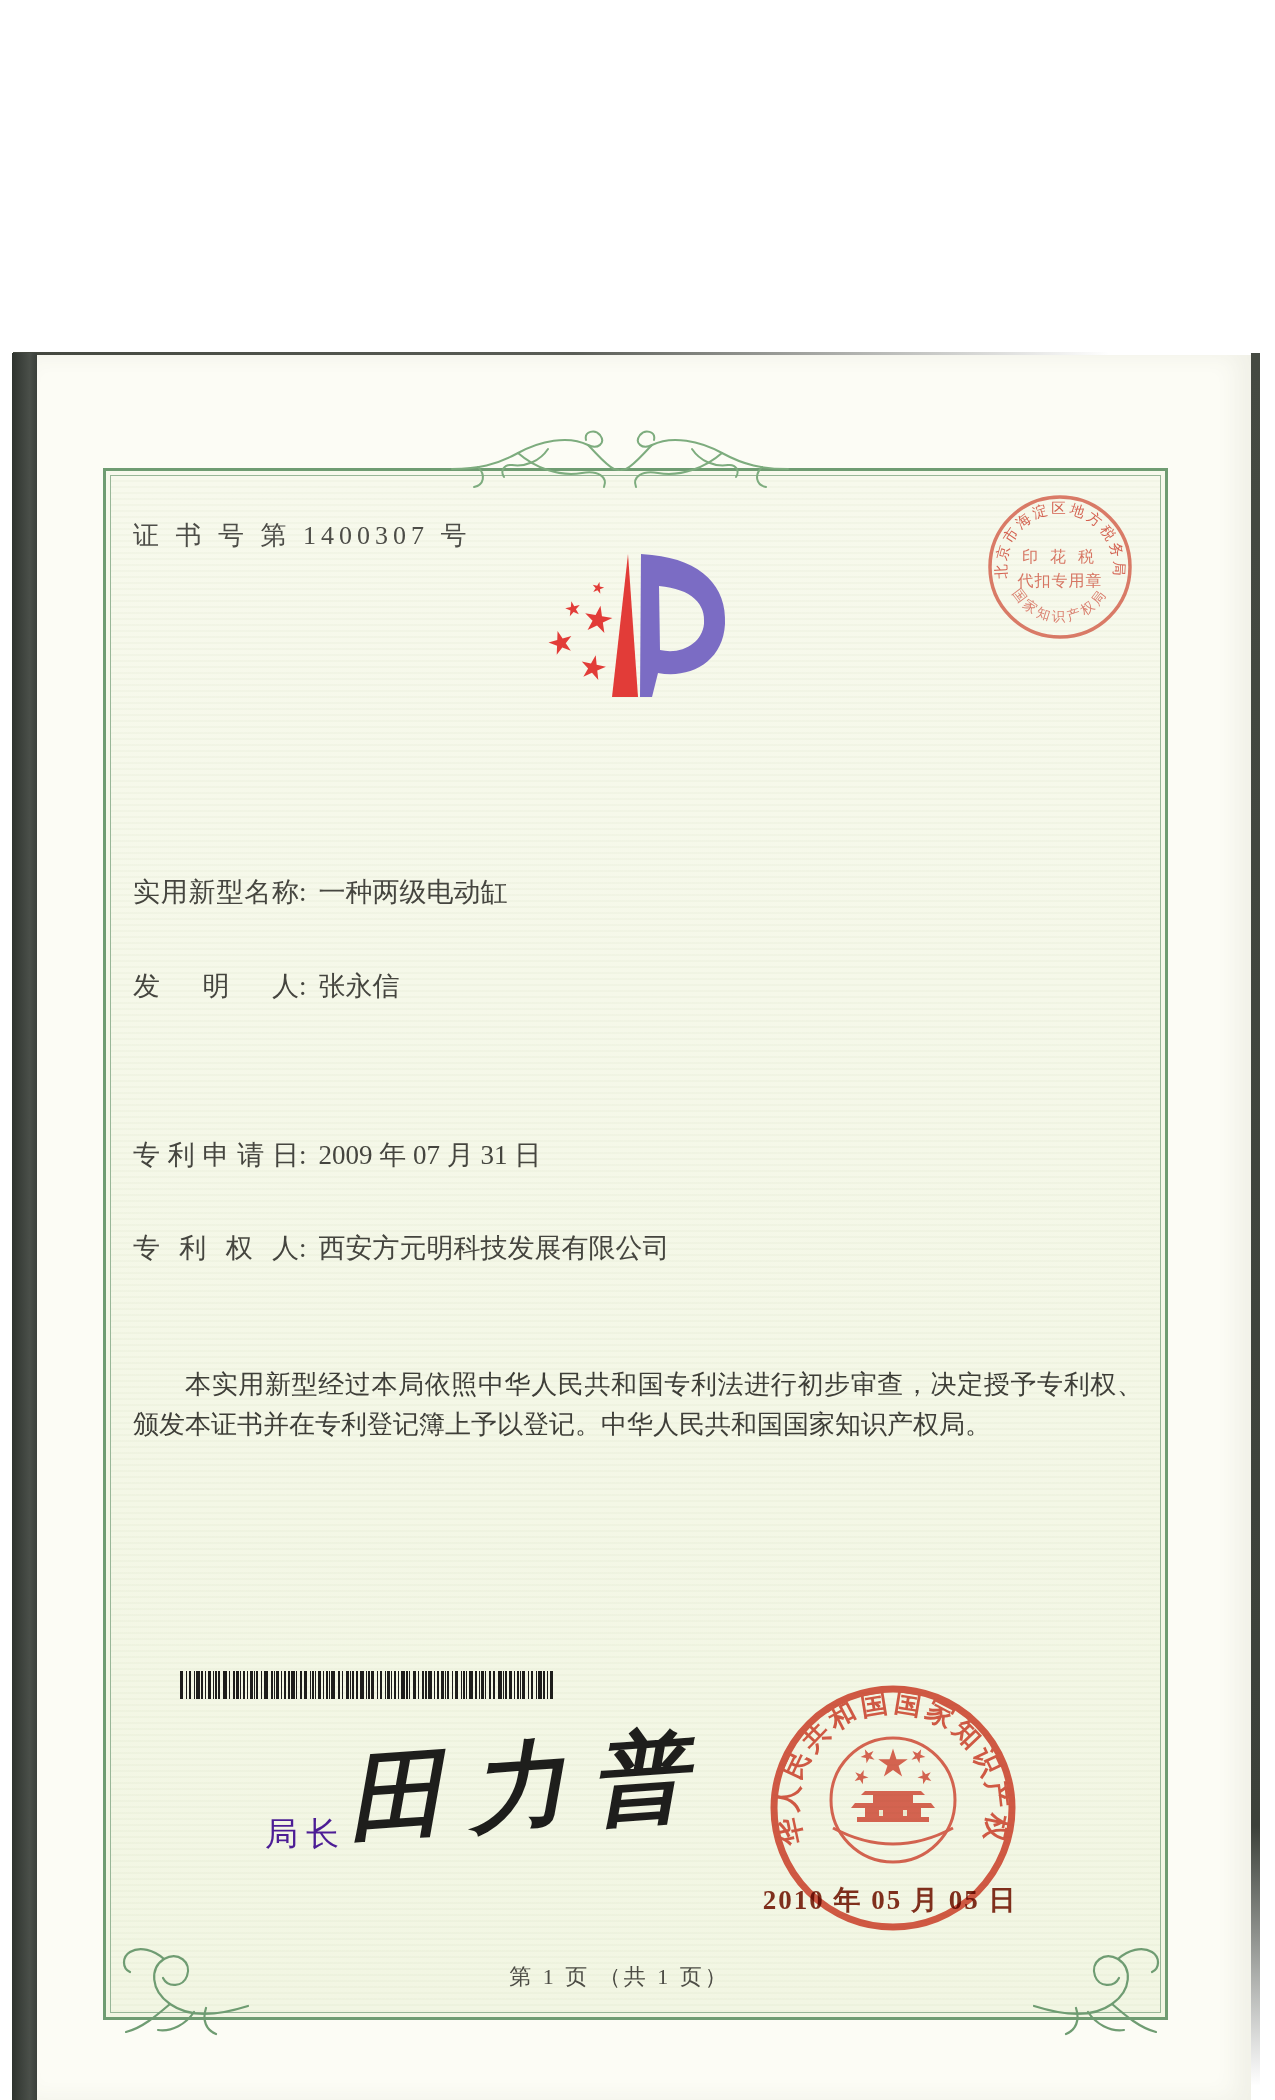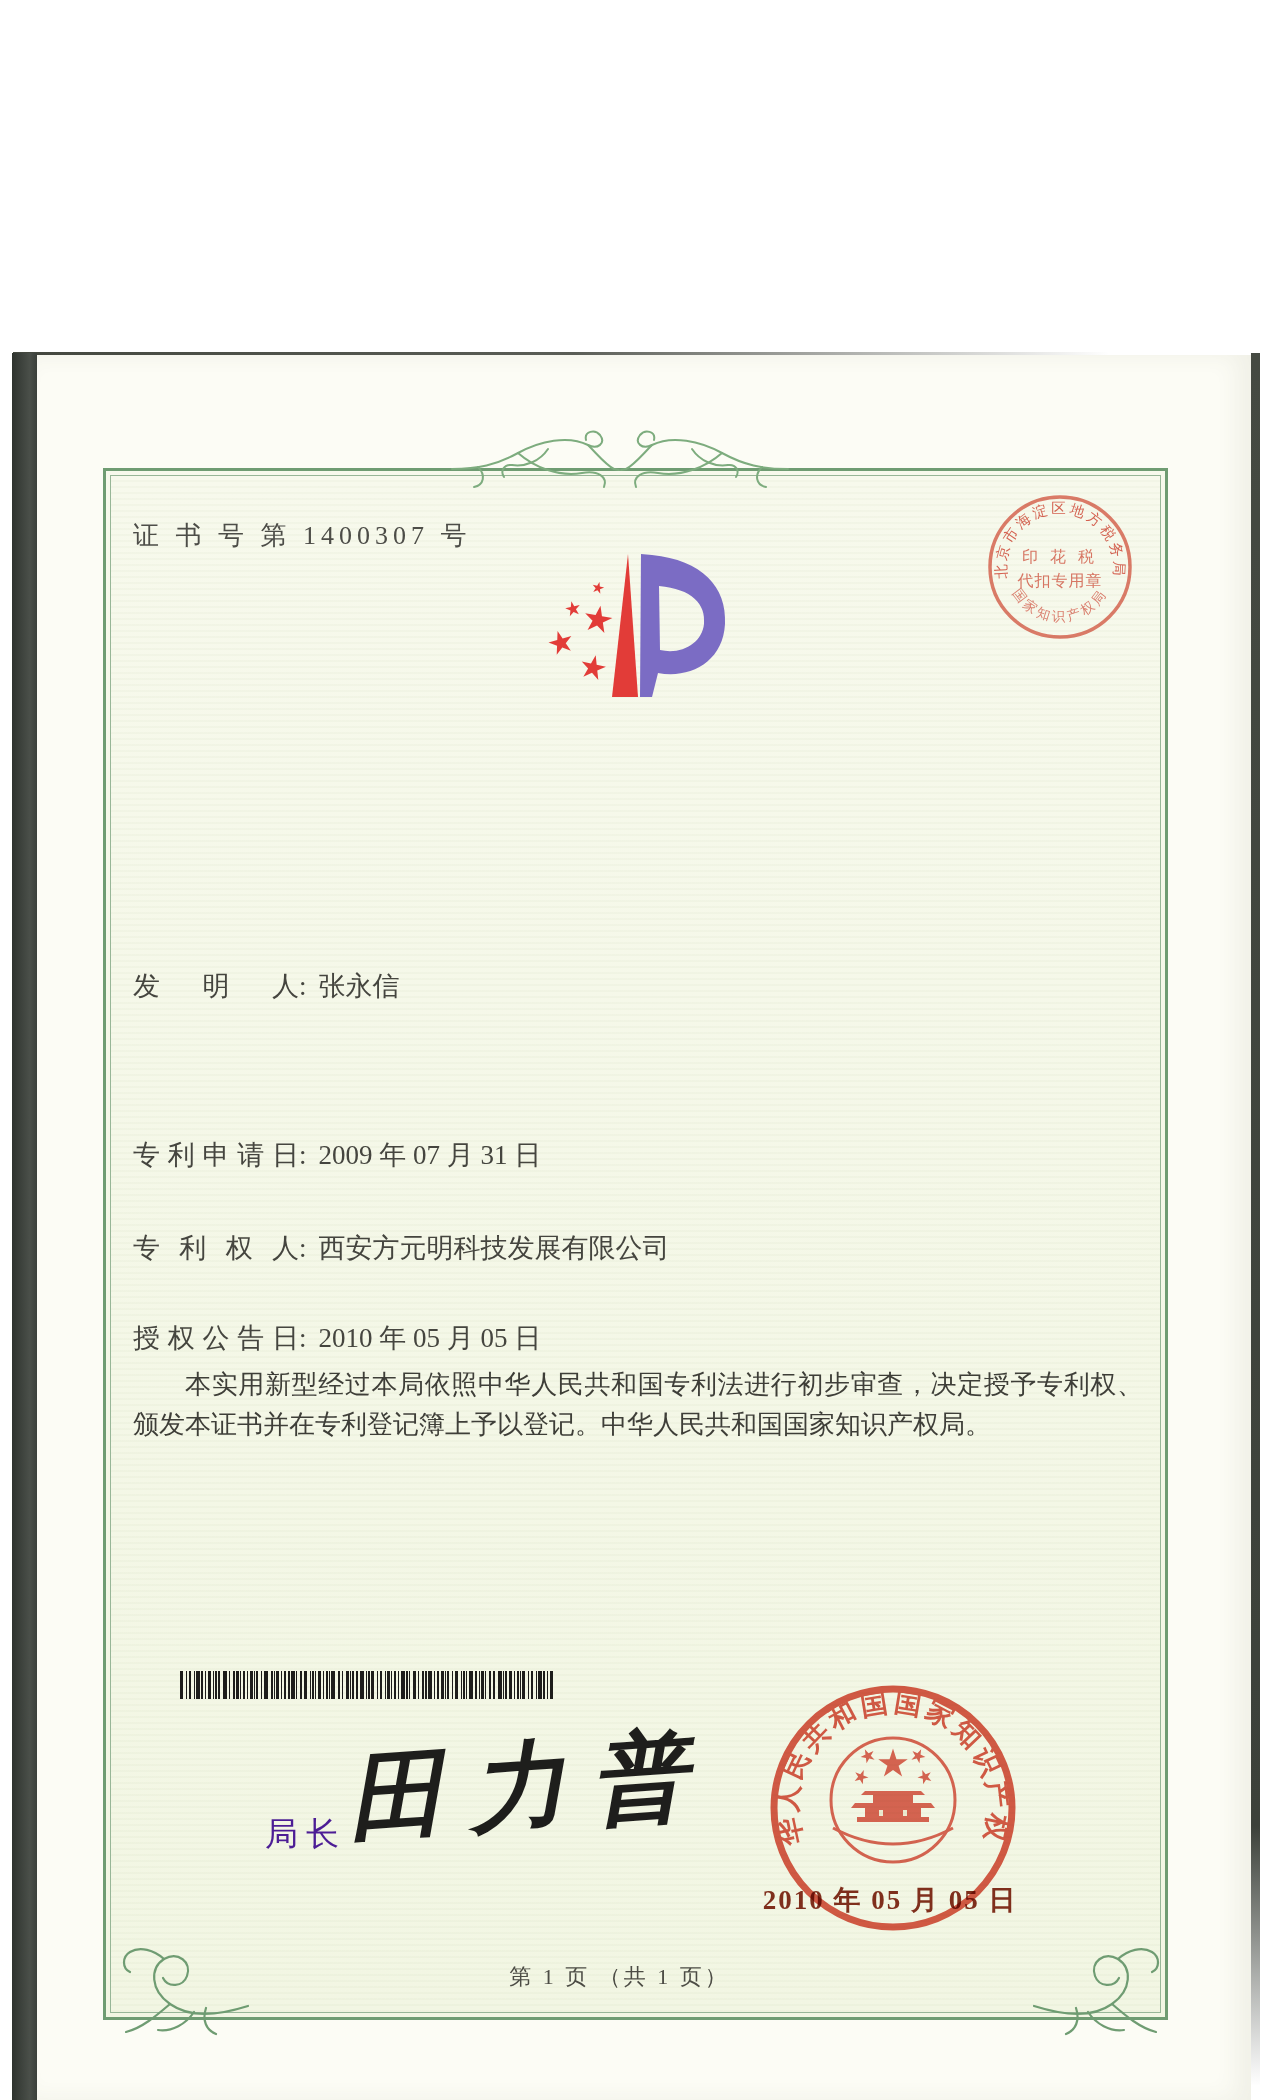--- a/index.html
+++ b/index.html
@@ -116,31 +116,31 @@
         <use href="#star5" transform="translate(58,78) scale(1.45) rotate(10)"></use>
         <use href="#star5" transform="translate(21,101) scale(1.25) rotate(-16)"></use>
         <use href="#star5" transform="translate(53,126) scale(1.3) rotate(12)"></use>
         <polygon points="88,12 98,155 72,155"></polygon>
       </g>
       <path fill="#7b6cc4" fill-rule="evenodd" d="M101,12 L112,13 C162,18 187,45 185,82 C183,120 150,137 118,131 L112,155 L100,155 Z
            M119,44 C152,47 166,62 164,82 C162,101 142,113 120,108 Z"></path>
     </svg>
 
 
+    <div class="frow r0">
+      <span class="flabel">实用新型名称</span><span class="fcolon">:</span><span>一种两级电动缸</span>
+    </div>
     <div class="frow r1">
       <span class="flabel">发明人</span><span class="fcolon">:</span><span>张永信</span>
     </div>
     <div class="frow r3">
       <span class="flabel">专利申请日</span><span class="fcolon">:</span><span>2009 年 07 月 31 日</span>
     </div>
     <div class="frow r4">
       <span class="flabel">专利权人</span><span class="fcolon">:</span><span>西安方元明科技发展有限公司</span>
-    </div>
-    <div class="frow r5">
-      <span class="flabel">授权公告日</span><span class="fcolon">:</span><span>2010 年 05 月 05 日</span>
     </div>
 
     <div class="paras">
       <p>本实用新型经过本局依照中华人民共和国专利法进行初步审查，决定授予专利权、颁发本证书并在专利登记簿上予以登记。中华人民共和国国家知识产权局。</p>
     </div>
 
     <div class="barcode">
         <i style="left:0px;width:3px"></i>
         <i style="left:6px;width:1px"></i>
         <i style="left:9px;width:2px"></i>

